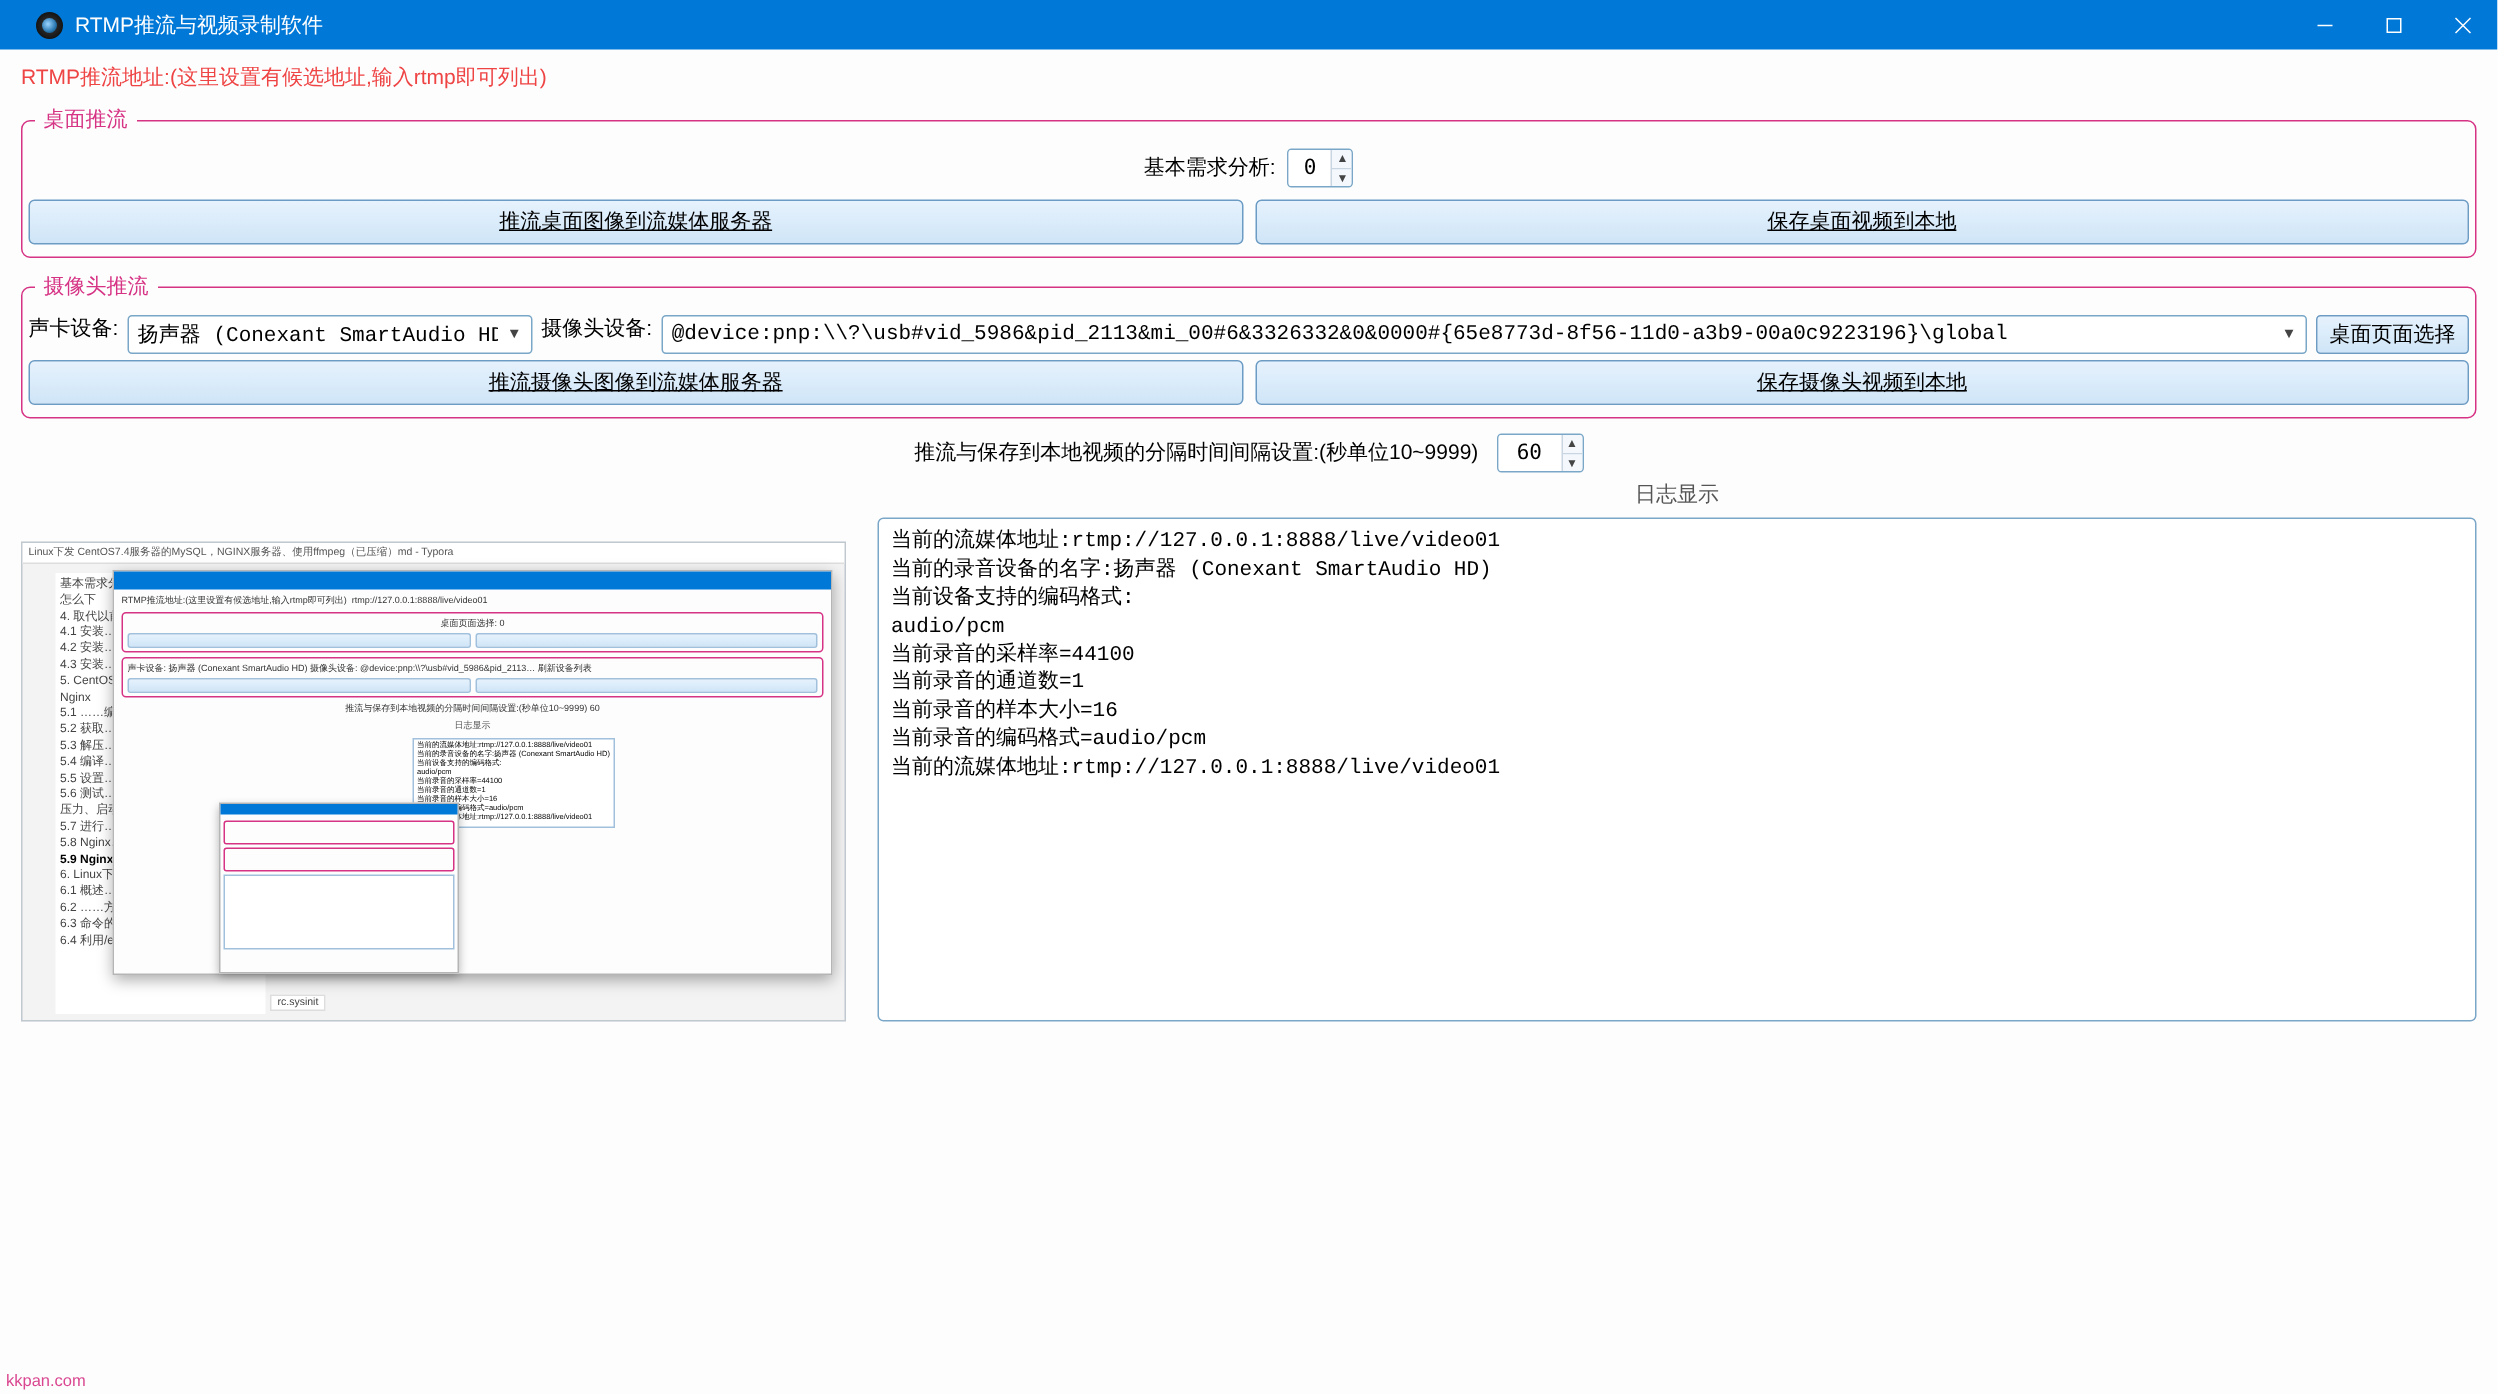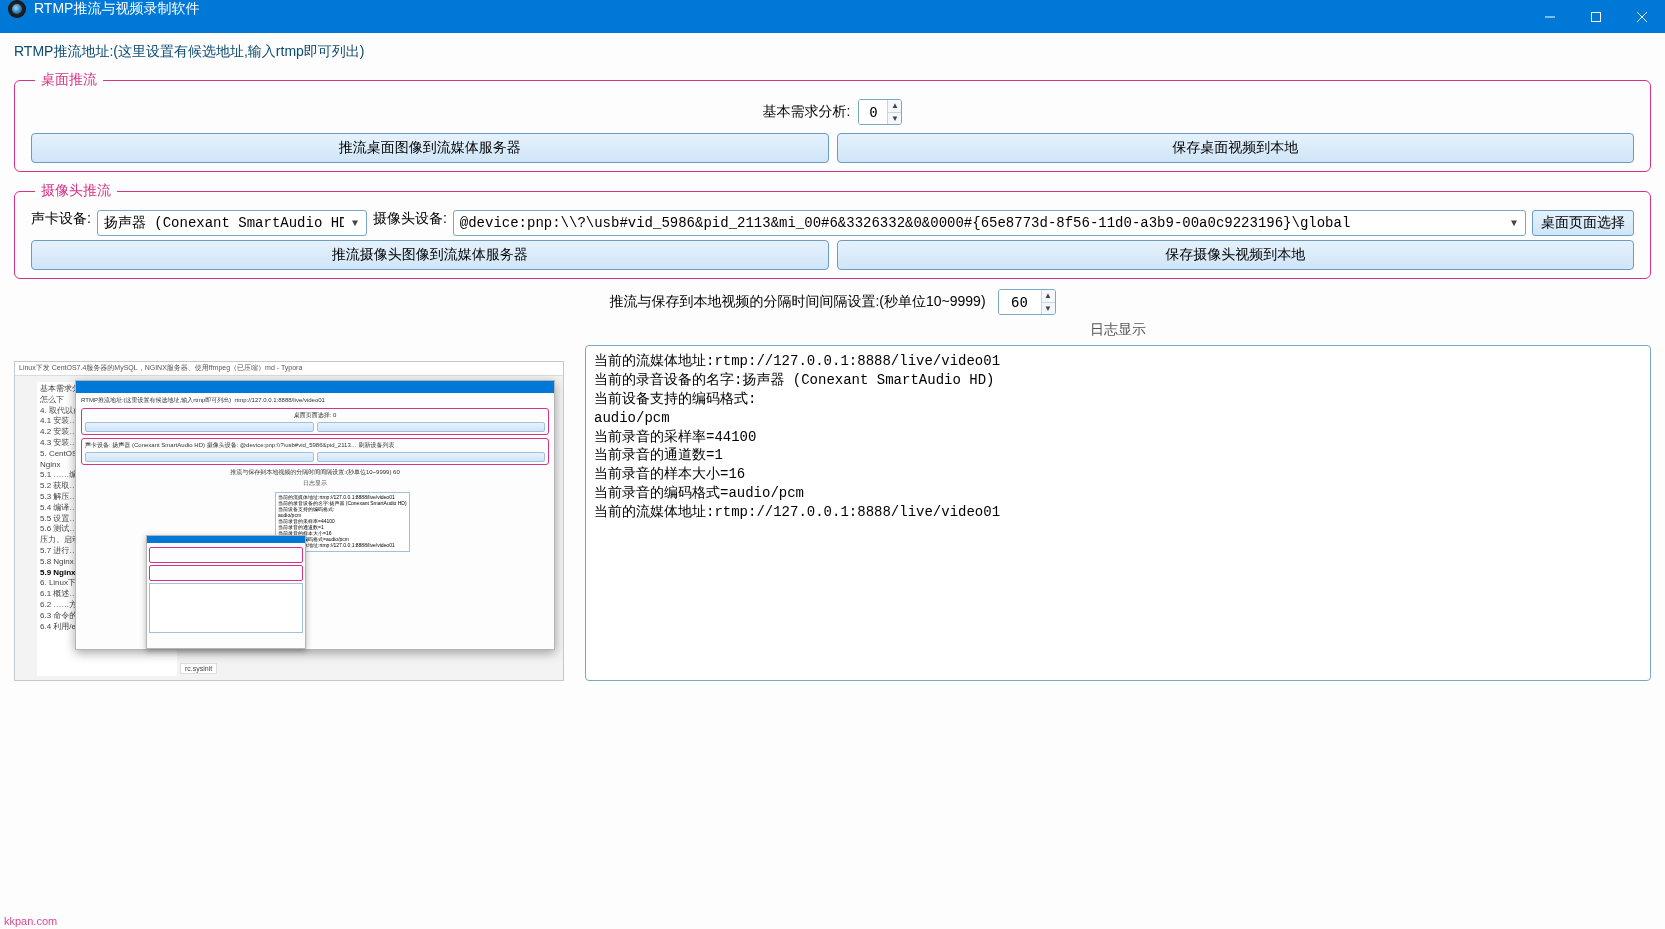--- a/index.html
+++ b/index.html
@@ -1,45 +1,45 @@
 <!DOCTYPE html>
 <html><head>
 <meta charset="utf-8">
 <style>
 * { box-sizing: border-box; margin: 0; padding: 0; }
 body { font-family: "Microsoft YaHei", "SimSun", sans-serif; font-size: 14px; background: #fdfdfe; overflow: hidden; }
 
-.titlebar { height: 33px; background: #0078D7; color: #fff; display: flex; padding: 0 0 0 8px; }
+.titlebar { height: 33px; background: #0078D7; color: #fff; display: flex; align-items: center; padding: 0 0 0 24px; }
 .titlebar .app-icon { width: 18px; height: 18px; margin-right: 8px; border-radius: 50%; background: radial-gradient(circle at 50% 50%, #3a3a3a 0%, #1a1a1a 60%, #000 100%); position: relative; }
 .titlebar .app-icon::after { content:""; position:absolute; top:4px; left:4px; width:10px; height:10px; border-radius:50%; background: radial-gradient(circle at 40% 40%, #9bd5ff 0%, #2a78b0 60%, #0a3050 100%); }
 .titlebar .title { flex: 0 0 auto; font-size: 14px; }
 .titlebar .spacer { flex: 1; }
 .win-btn { width: 46px; height: 33px; display: flex; align-items: center; justify-content: center; color: #fff; cursor: pointer; }
 .win-btn svg { width: 12px; height: 12px; }
 
 .content { padding: 10px 14px; }
 
 .row-top { display: flex; align-items: center; margin-bottom: 10px; }
-.row-top .lbl { color: #0c4a6e; font-size: 14px; margin-right: 6px; white-space: nowrap; text-align: center; }
+.row-top .lbl { color: #ef4444; font-size: 14px; margin-right: 6px; white-space: nowrap; text-align: center; }
 .row-top input { flex: 1; height: 26px; padding: 0 6px; font-family: Consolas,"Courier New",monospace; font-size: 14px; border: 1px solid #7aa7c7; border-radius: 4px; background: #fff; }
 
-fieldset.group { border: 1px solid #d63384; border-radius: 6px; padding: 10px 16px 8px; margin-bottom: 10px; position: relative; }
+fieldset.group { border: 1px solid #d63384; border-radius: 6px; padding: 10px 4px 8px; margin-bottom: 10px; position: relative; }
 fieldset.group > legend { color: #d63384; font-size: 14px; padding: 0 6px; margin-left: 4px; }
 
 .row-center { display: flex; justify-content: center; align-items: center; gap: 8px; margin-bottom: 8px; }
 .label-inline { font-size: 14px; color: #000; }
 
 .spin { display:inline-flex; align-items:stretch; height:26px; border:1px solid #7aa7c7; border-radius:3px; overflow:hidden; background:#fff; }
 .spin input { width:28px; border:none; text-align:center; font-family: Consolas,monospace; font-size:14px; outline:none; }
 .spin .arrows { width:14px; display:flex; flex-direction:column; border-left:1px solid #c9d6e2; }
 .spin .arrows div { flex:1; display:flex; align-items:center; justify-content:center; cursor:pointer; font-size:8px; color:#444; background:#f4f8fd; }
 .spin .arrows div:first-child { border-bottom:1px solid #c9d6e2; }
 .spin.wide input { width:42px; }
 
-.btn-row { display:flex; gap:8px; }
+.btn-row { display:flex; gap:8px;text-decoration:underline; }
 .big-btn { flex:1; height:30px; border:1px solid #6c9bc3; border-radius:4px; background: linear-gradient(#e6f2fd,#cfe5f7); display:flex; align-items:center; justify-content:center; cursor:pointer; font-size:14px; font-family:"Microsoft YaHei","SimSun",sans-serif; }
 
 .cam-row1 { display:flex; align-items:flex-start; gap:6px; margin-bottom:4px; }
 .cam-row1 .lbl { font-size:14px; white-space:nowrap; }
 .select-like { height:26px; border:1px solid #7aa7c7; border-radius:3px; background:#fff; display:flex; align-items:center; padding:0 4px 0 6px; font-family: Consolas,"Courier New",monospace; font-size:14px; position:relative; cursor:pointer; overflow:hidden; }
 .select-like .val { flex:1; white-space:nowrap; overflow:hidden; }
 .select-like .dd { width:14px; text-align:center; color:#444; font-size:10px; margin-left:4px; }
 #sel-audio { width:270px; flex: 0 0 270px; }
 #sel-cam { flex:1; min-width:100px; }
 .refresh-btn { height:26px; padding:0 8px; border:1px solid #6c9bc3; border-radius:3px; background: linear-gradient(#e6f2fd,#cfe5f7); font-size:14px; cursor:pointer; white-space:nowrap; font-family:"Microsoft YaHei","SimSun",sans-serif; }

